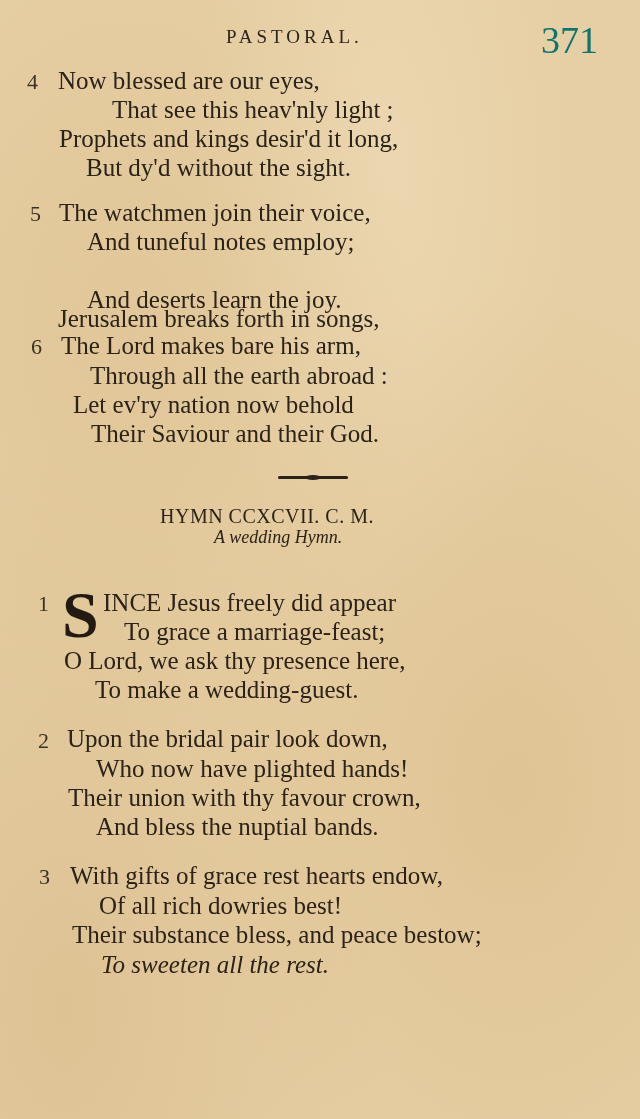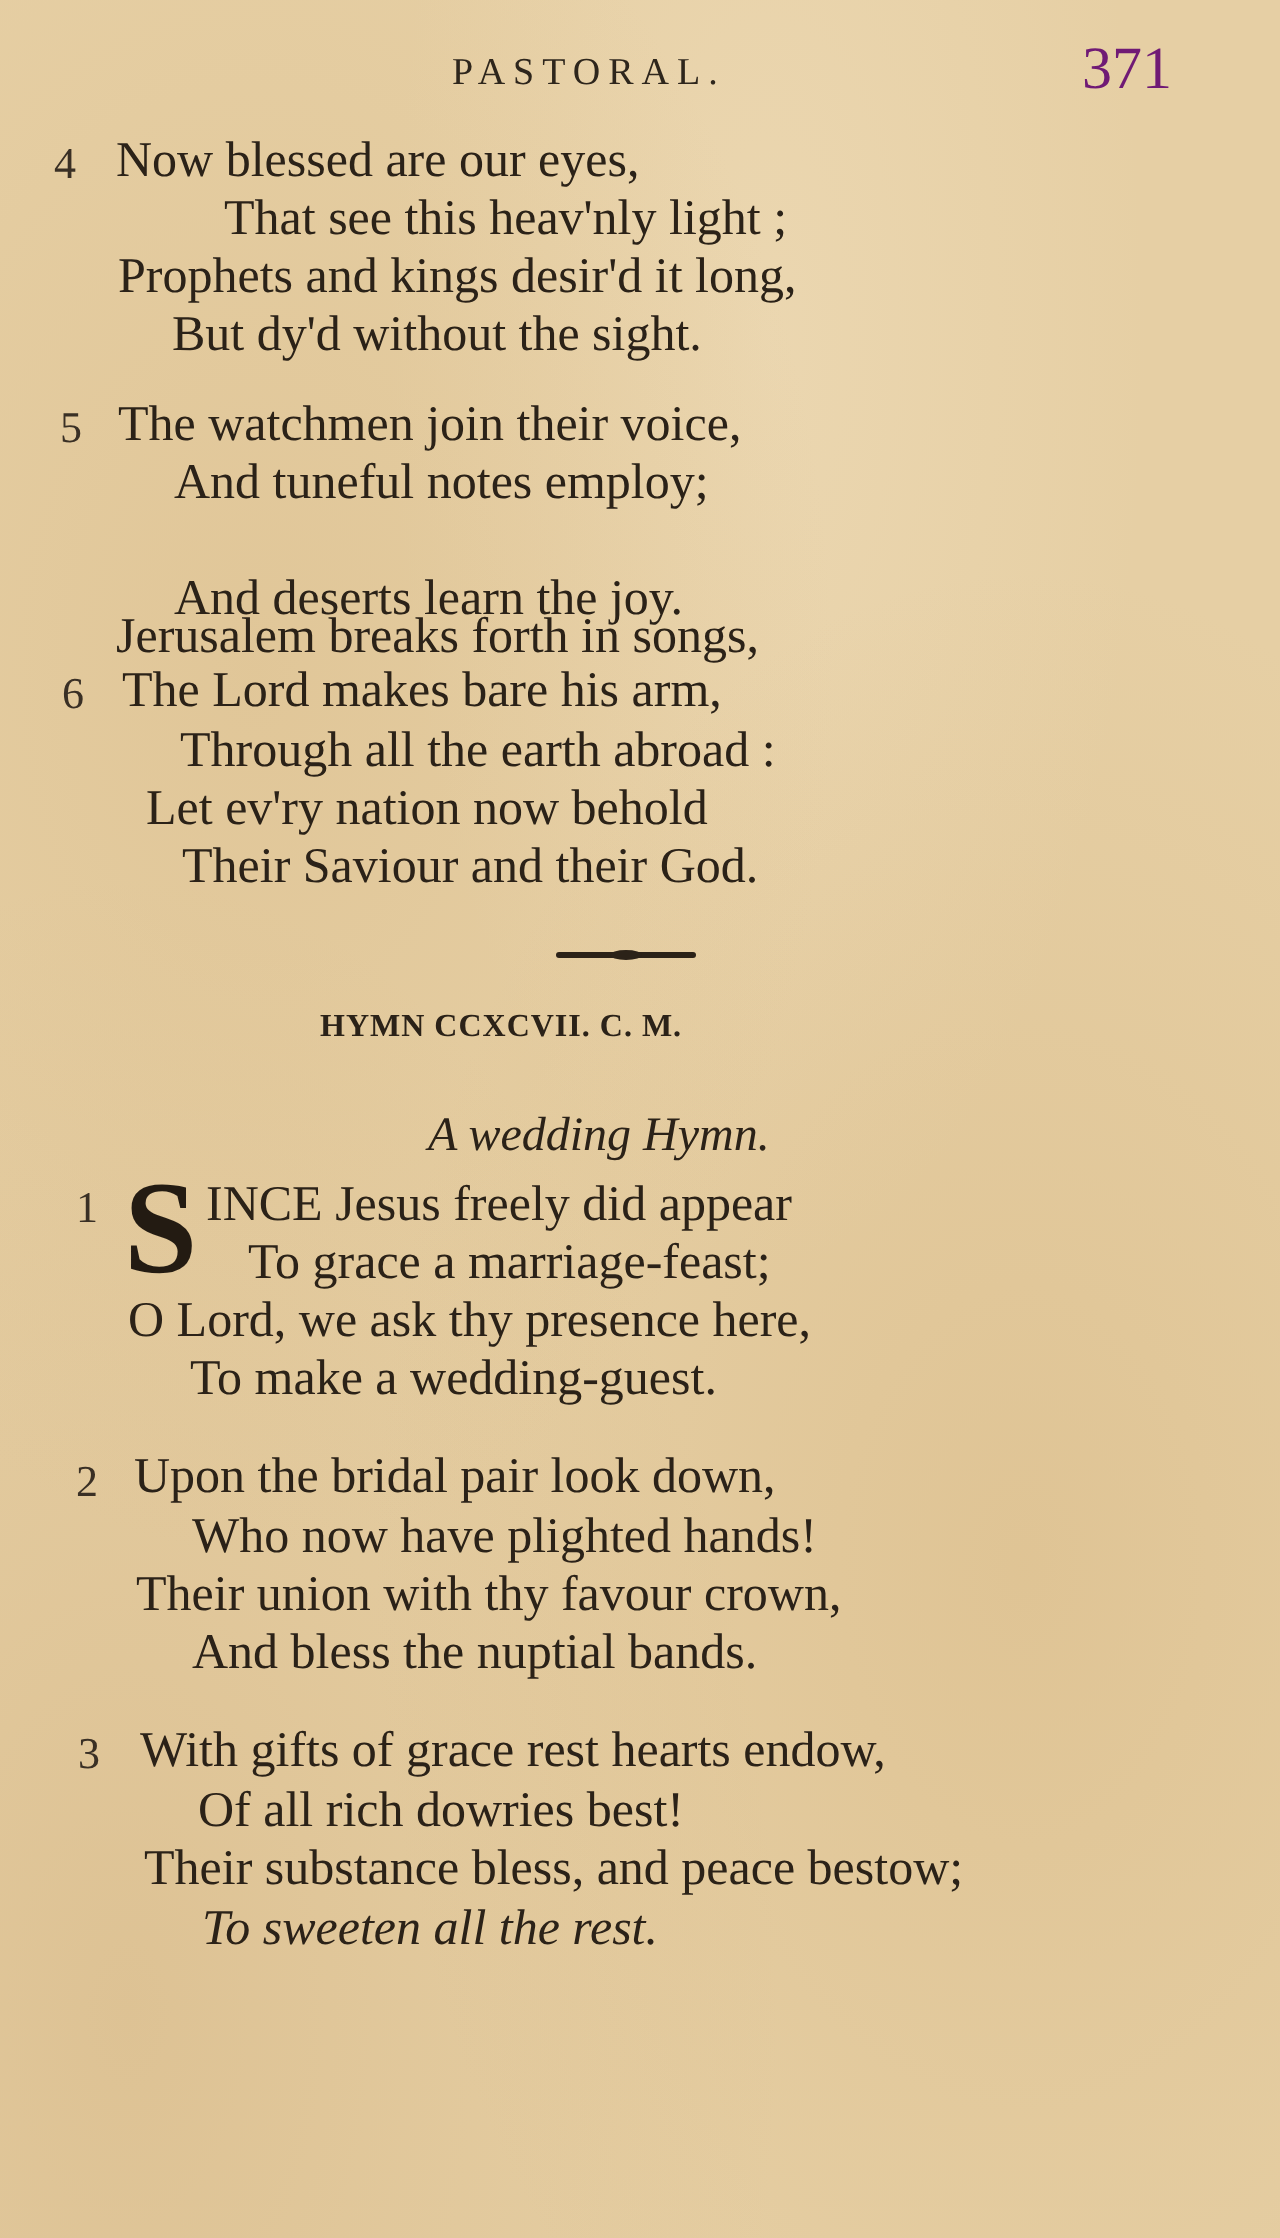--- a/index.html
+++ b/index.html
@@ -30,22 +30,22 @@
       top: 26px;
       left: 226px;
       font-size: 19px;
       letter-spacing: 4px;
       color: #2e261c;
     }
     .page-number {
       position: absolute;
       top: 18px;
       left: 541px;
-      font-size: 30px;
-      color: #701a75;
+      font-size: 38px;
+      color: #0f766e;
       font-family: Liberation Serif, serif;
     }
     .line {
       position: absolute;
       white-space: nowrap;
       font-size: 25px;
       line-height: 29px;
       color: #2b2218;
     }
     .vnum {
@@ -70,30 +70,29 @@
       top: -1px;
       width: 16px;
       height: 5px;
       background: #2b2218;
       border-radius: 50%;
     }
     .hymn-title {
       position: absolute;
       top: 505px;
       left: 160px;
-      font-size: 16px;
+      font-size: 20px;
       letter-spacing: 0.5px;
       white-space: nowrap;
-      font-weight: bold;
     }
     .hymn-subtitle {
       position: absolute;
-      top: 555px;
+      top: 527px;
       left: 214px;
-      font-size: 24px;
+      font-size: 18px;
       font-style: italic;
       white-space: nowrap;
     }
     .dropcap {
       position: absolute;
       top: 585px;
       left: 62px;
       font-size: 66px;
       line-height: 60px;
       font-weight: bold;

